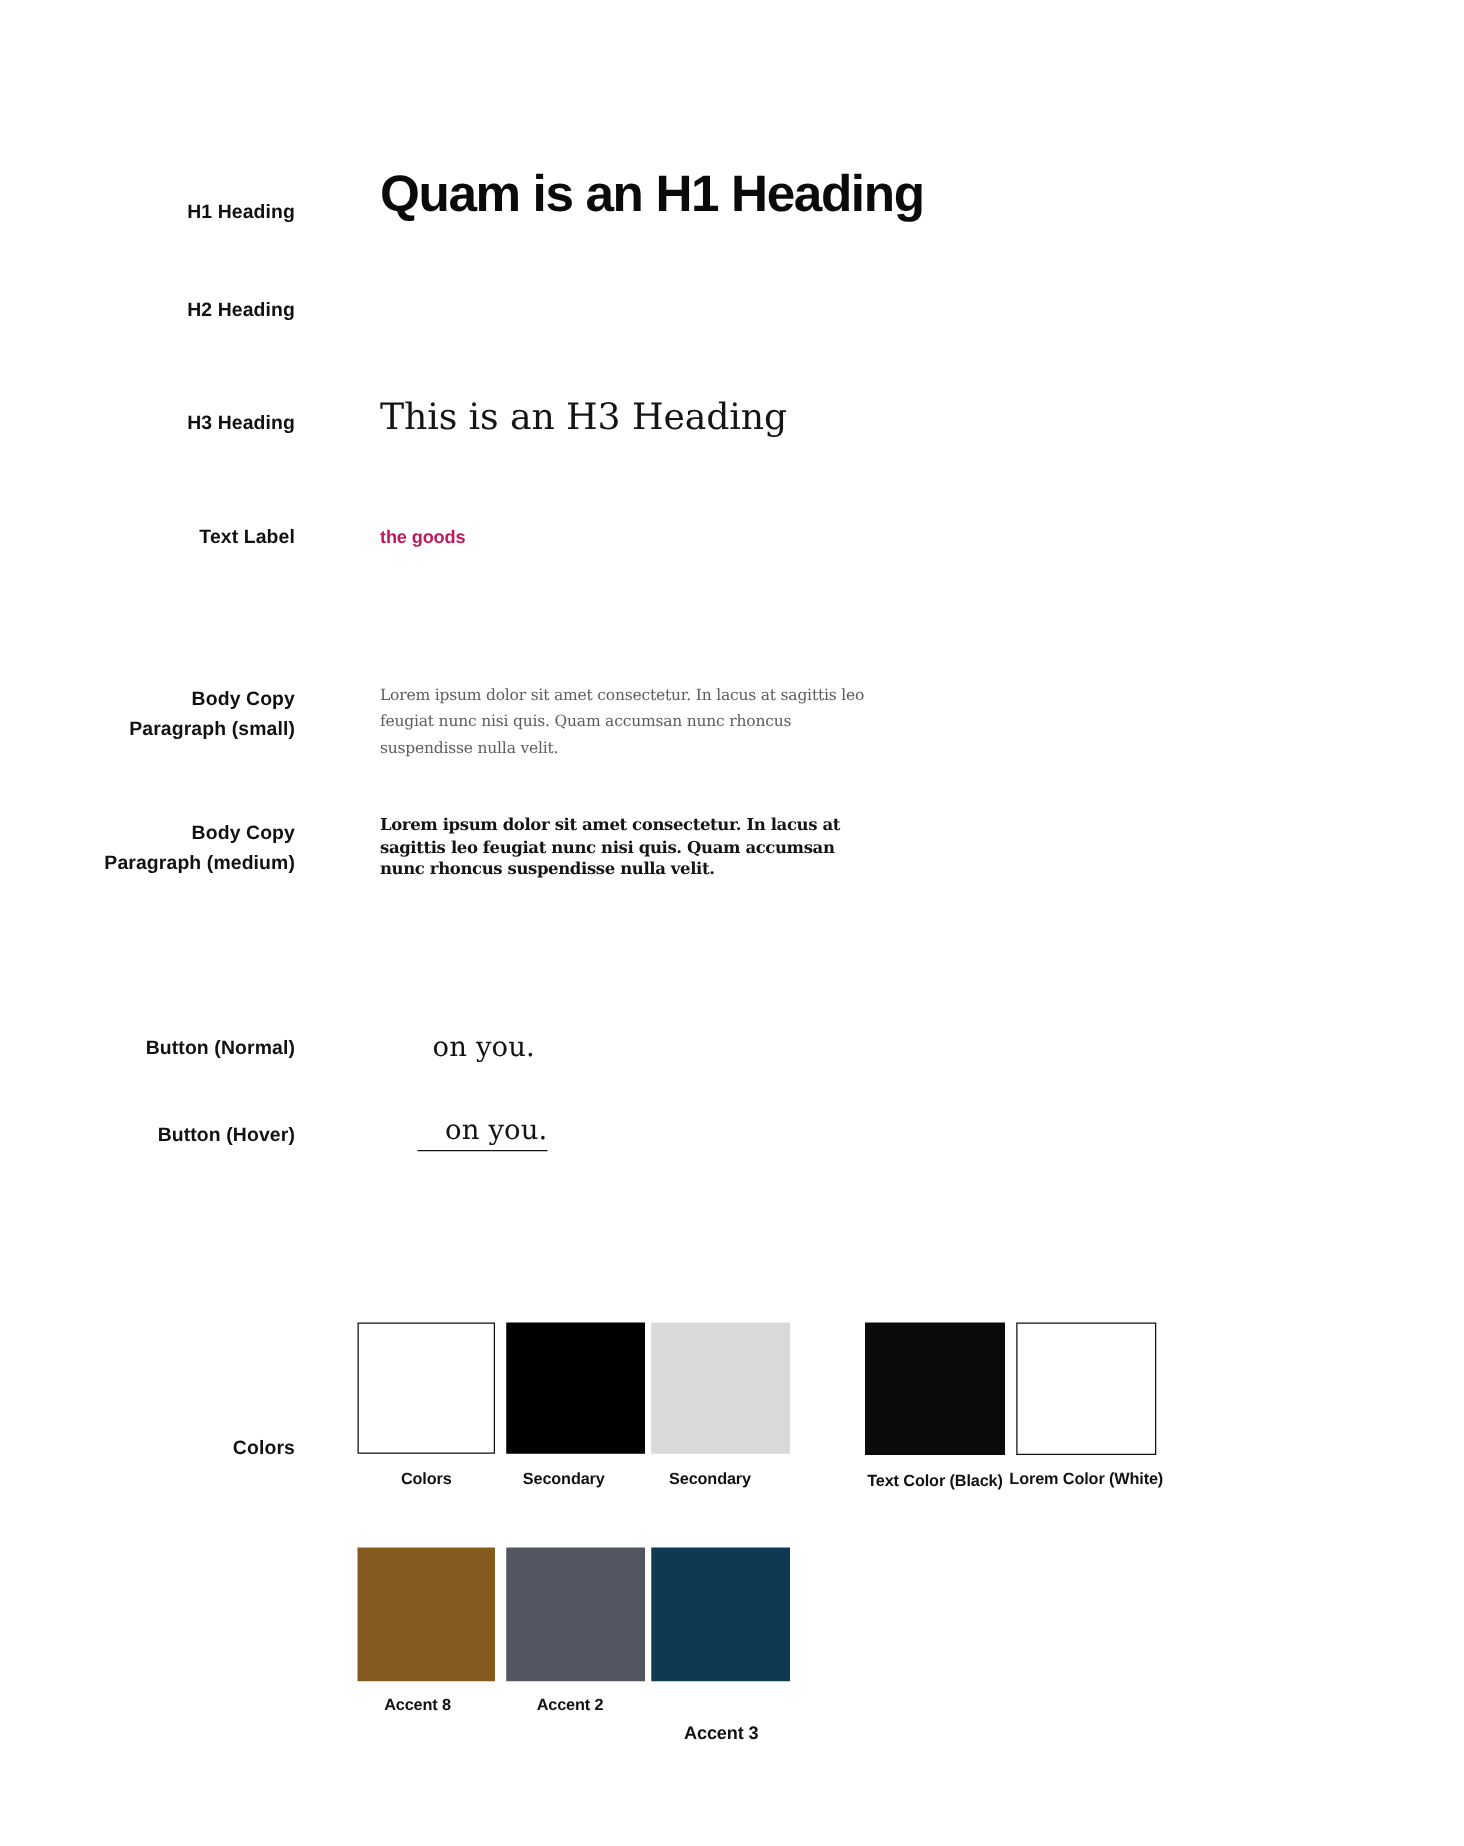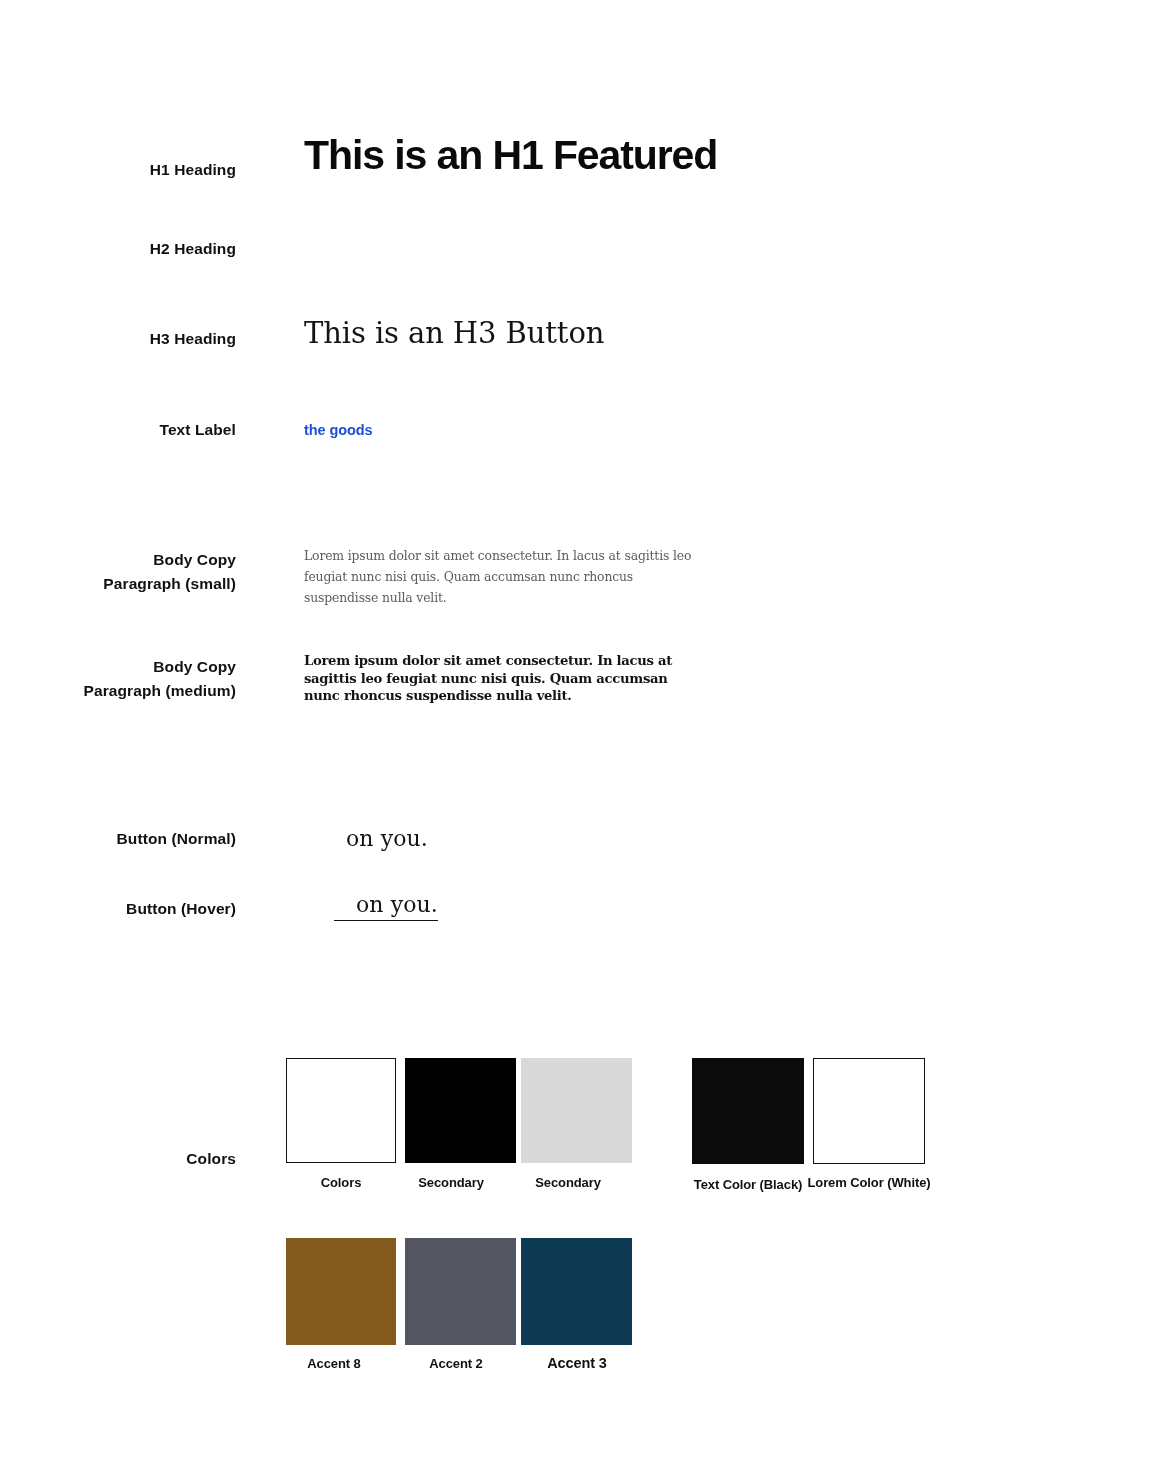--- a/index.html
+++ b/index.html
@@ -69,21 +69,21 @@
     line-height: 1.1;
     letter-spacing: -0.1px;
     color: #141414;
   }
 
   .label-specimen {
     font-family: "Liberation Sans", sans-serif;
     font-weight: 700;
     font-size: 14.5px;
     letter-spacing: -0.1px;
-    color: #1d4ed8;
+    color: #be185d;
   }
 
   .body-small {
     width: 392px;
     font-family: "DejaVu Serif", serif;
     font-weight: 400;
     font-size: 12.4px;
     line-height: 21px;
     color: #5c5c5c;
     letter-spacing: -0.15px;
@@ -148,34 +148,35 @@
     transform: translateX(-50%);
     white-space: nowrap;
     font-family: "Liberation Sans", sans-serif;
     font-weight: 700;
     font-size: 13px;
     letter-spacing: -0.1px;
     color: #111111;
   }
   .swatch-caption.lg {
     font-size: 14.5px;
+    margin-top: 24px;
   }
 </style>
 </head>
 <body>
 
 <div class="sheet">
 
   <div class="row-label" style="top:158px;">H1 Heading</div>
-  <div class="spec h1-specimen" style="top:134px;">This is an H1 Featured</div>
+  <div class="spec h1-specimen" style="top:134px;">Quam is an H1 Heading</div>
 
   <div class="row-label" style="top:237px;">H2 Heading</div>
 
   <div class="row-label" style="top:327px;">H3 Heading</div>
-  <div class="spec h3-specimen" style="top:318px;">This is an H3 Button</div>
+  <div class="spec h3-specimen" style="top:318px;">This is an H3 Heading</div>
 
   <div class="row-label" style="top:418px;">Text Label</div>
   <div class="spec label-specimen" style="top:422px;">the goods</div>
 
   <div class="row-label" style="top:548px;">Body Copy
 Paragraph (small)</div>
   <div class="spec body-small" style="top:545px;">Lorem ipsum dolor sit amet consectetur. In lacus at sagittis leo feugiat nunc nisi quis. Quam accumsan nunc rhoncus suspendisse nulla velit.</div>
 
   <div class="row-label" style="top:655px;">Body Copy
 Paragraph (medium)</div>

